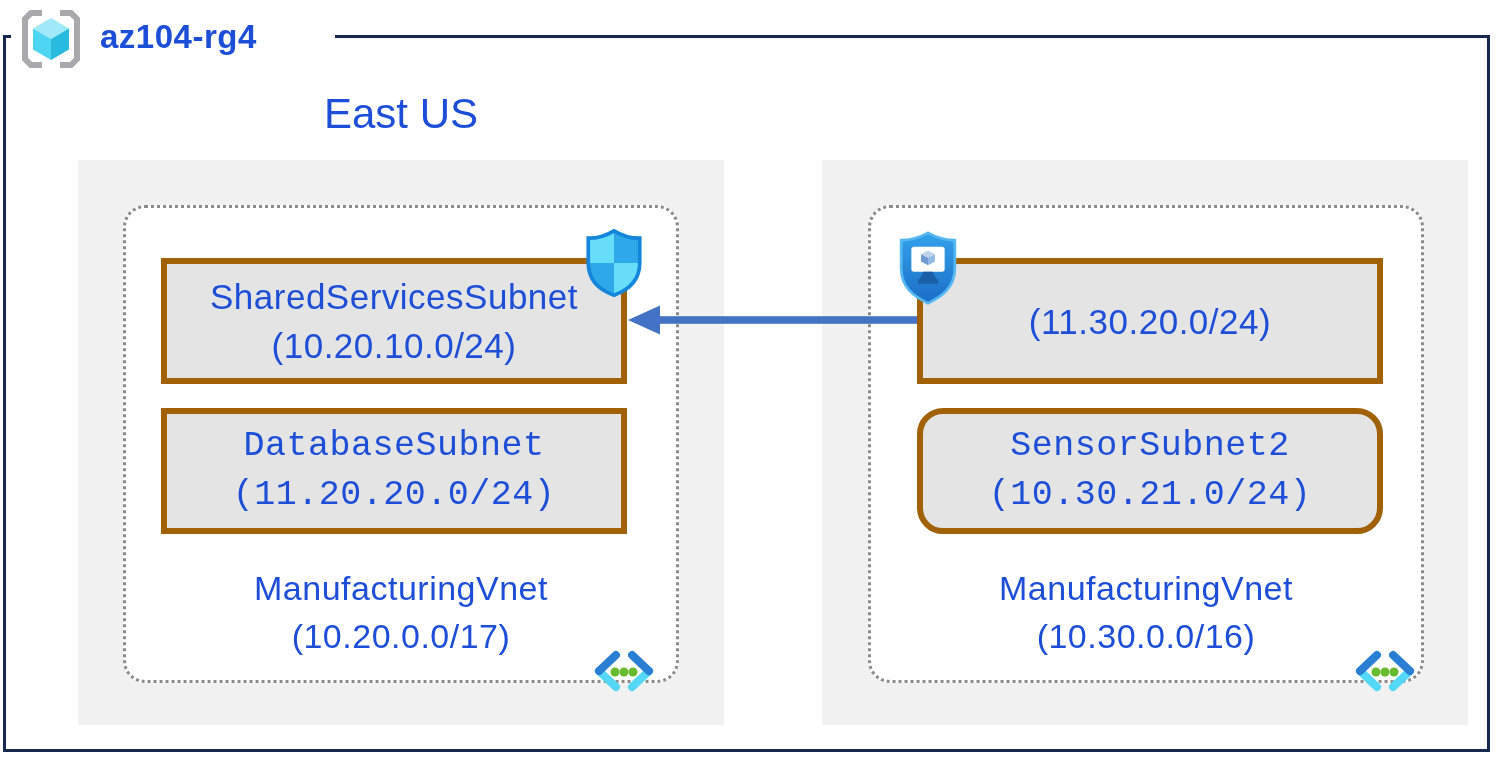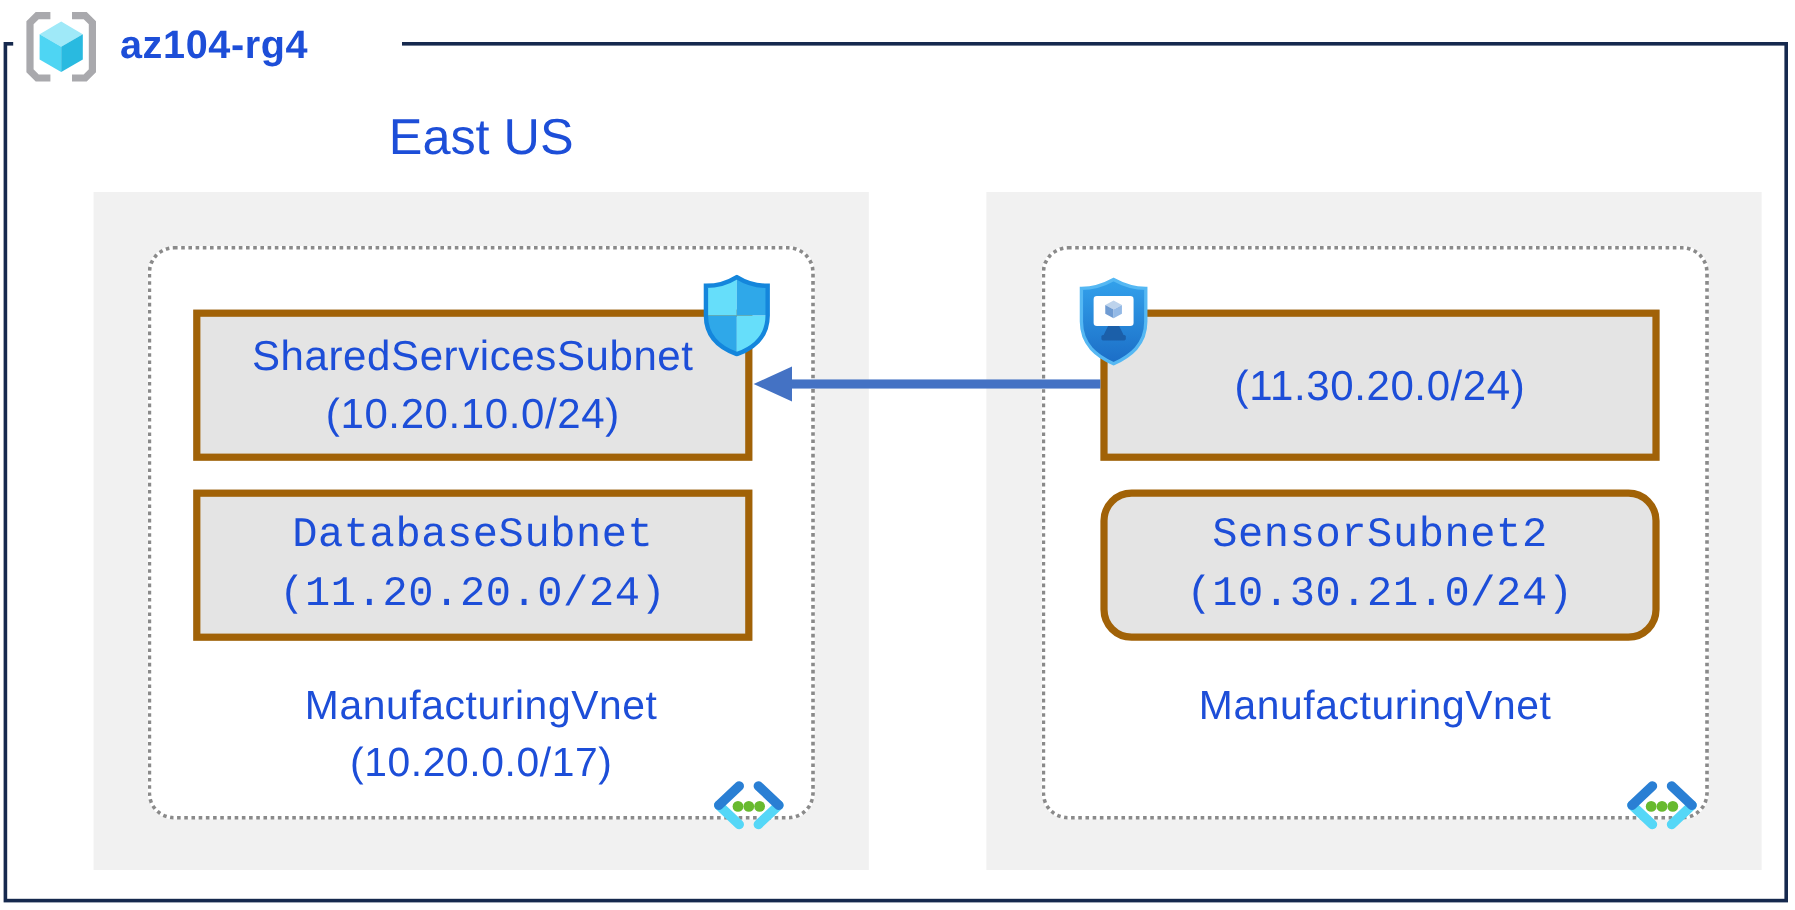--- a/index.html
+++ b/index.html
@@ -102,20 +102,21 @@
   <div class="subnet-box subnet-top" style="left:917px;">
     <span>(11.30.20.0/24)</span>
   </div>
   <div class="subnet-box subnet-bottom" style="left:917px;border-radius:26px;">
     <span>SensorSubnet2</span>
     <span>(10.30.21.0/24)</span>
   </div>
 
   <div class="vnet-label" style="left:868px;">
     <div>ManufacturingVnet</div>
+    <div>(10.30.0.0/16)</div>
   </div>
 
   <div class="vnet-icon" style="left:1350px;">
     <svg width="70" height="52" viewBox="0 0 70 50">
       <line x1="10" y1="25" x2="27" y2="41" stroke="#55d7f7" stroke-width="8" stroke-linecap="round"></line>
       <line x1="27" y1="9" x2="10" y2="25" stroke="#2a7fd4" stroke-width="8" stroke-linecap="round"></line>
       <line x1="60" y1="25" x2="43" y2="41" stroke="#55d7f7" stroke-width="8" stroke-linecap="round"></line>
       <line x1="43" y1="9" x2="60" y2="25" stroke="#2a7fd4" stroke-width="8" stroke-linecap="round"></line>
       <circle cx="26" cy="26" r="4.5" fill="#68ba2f"></circle>
       <circle cx="35" cy="26" r="4.5" fill="#68ba2f"></circle>

